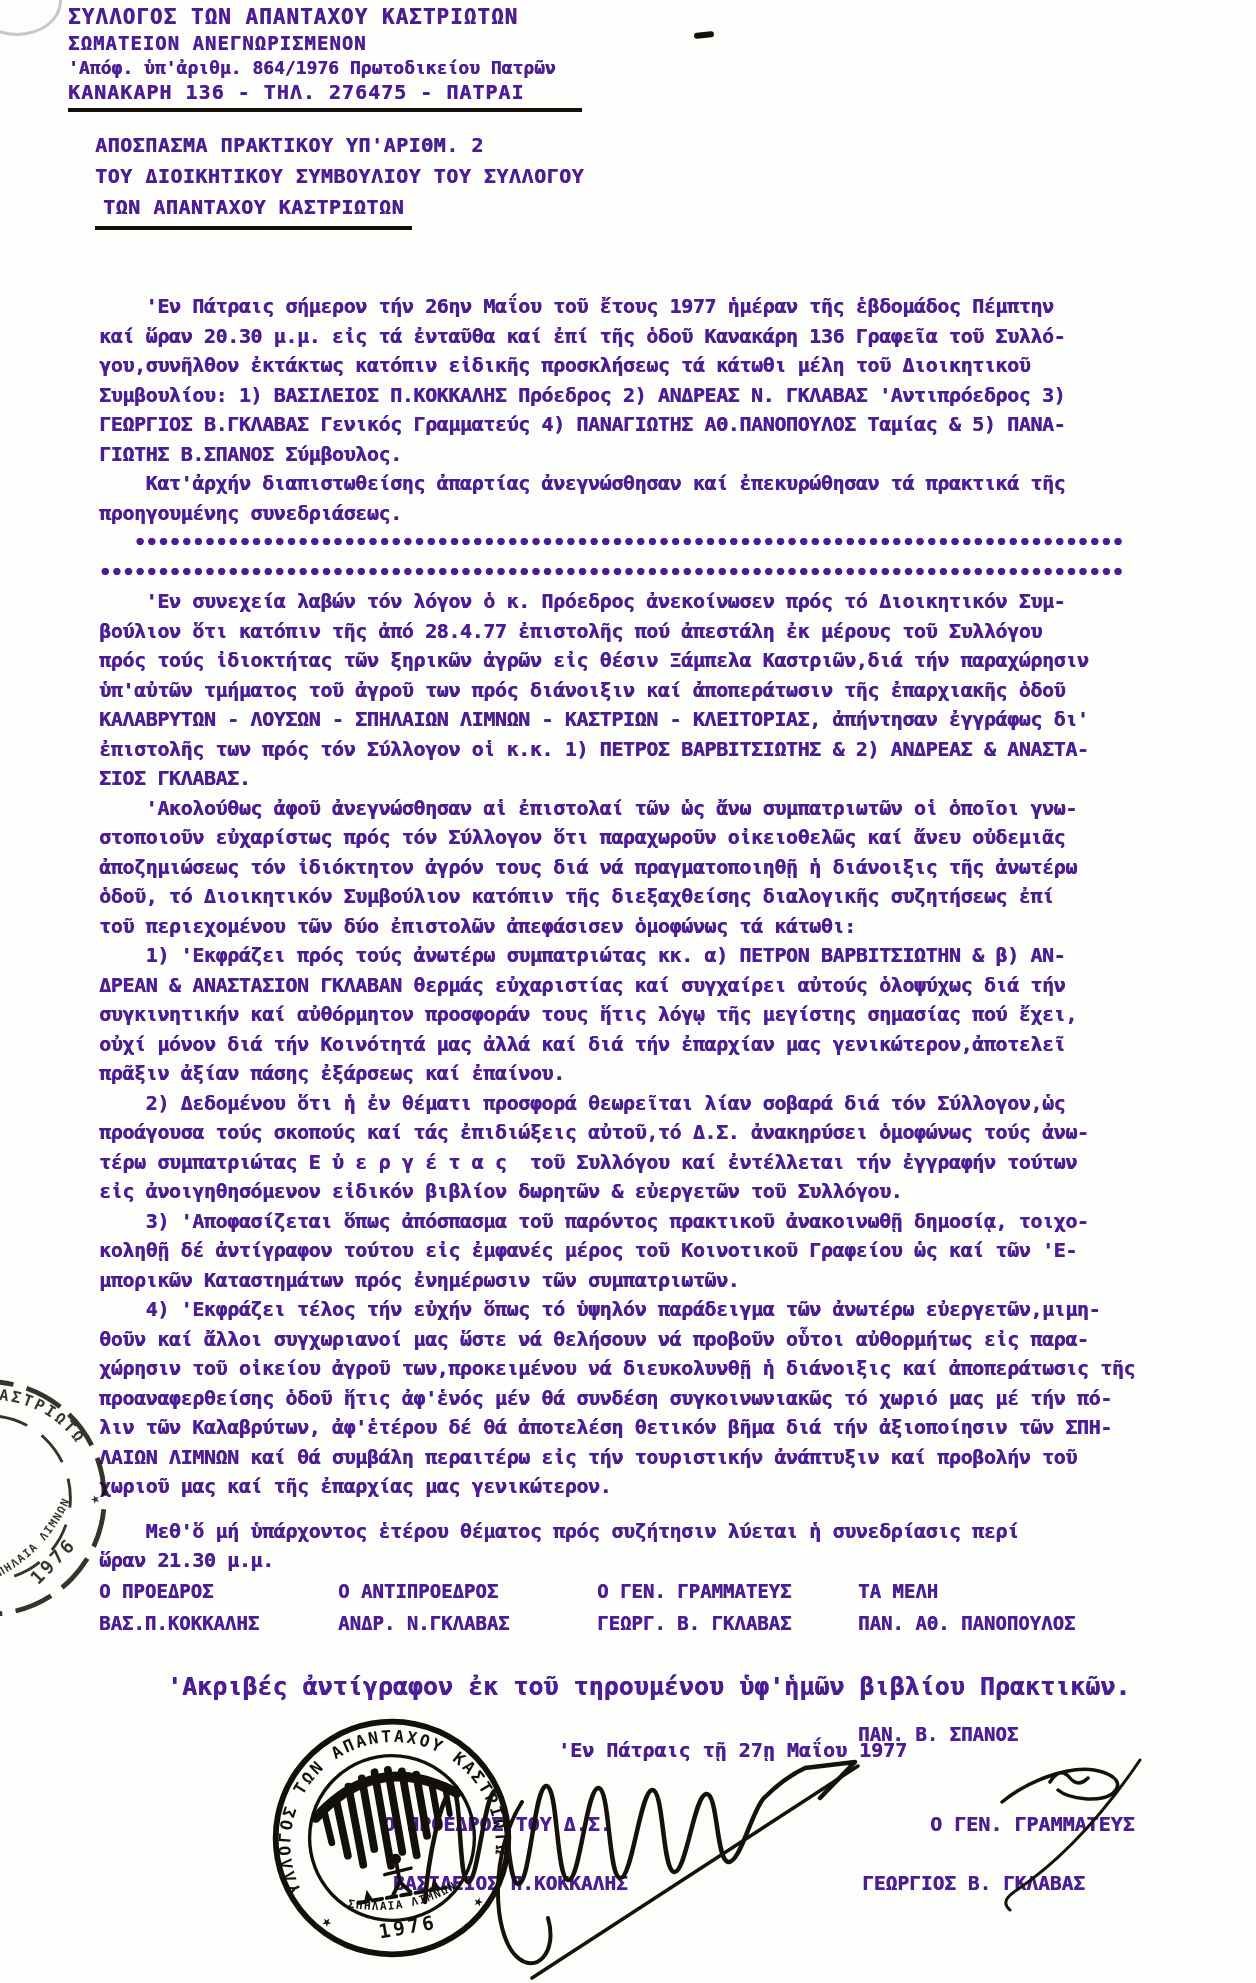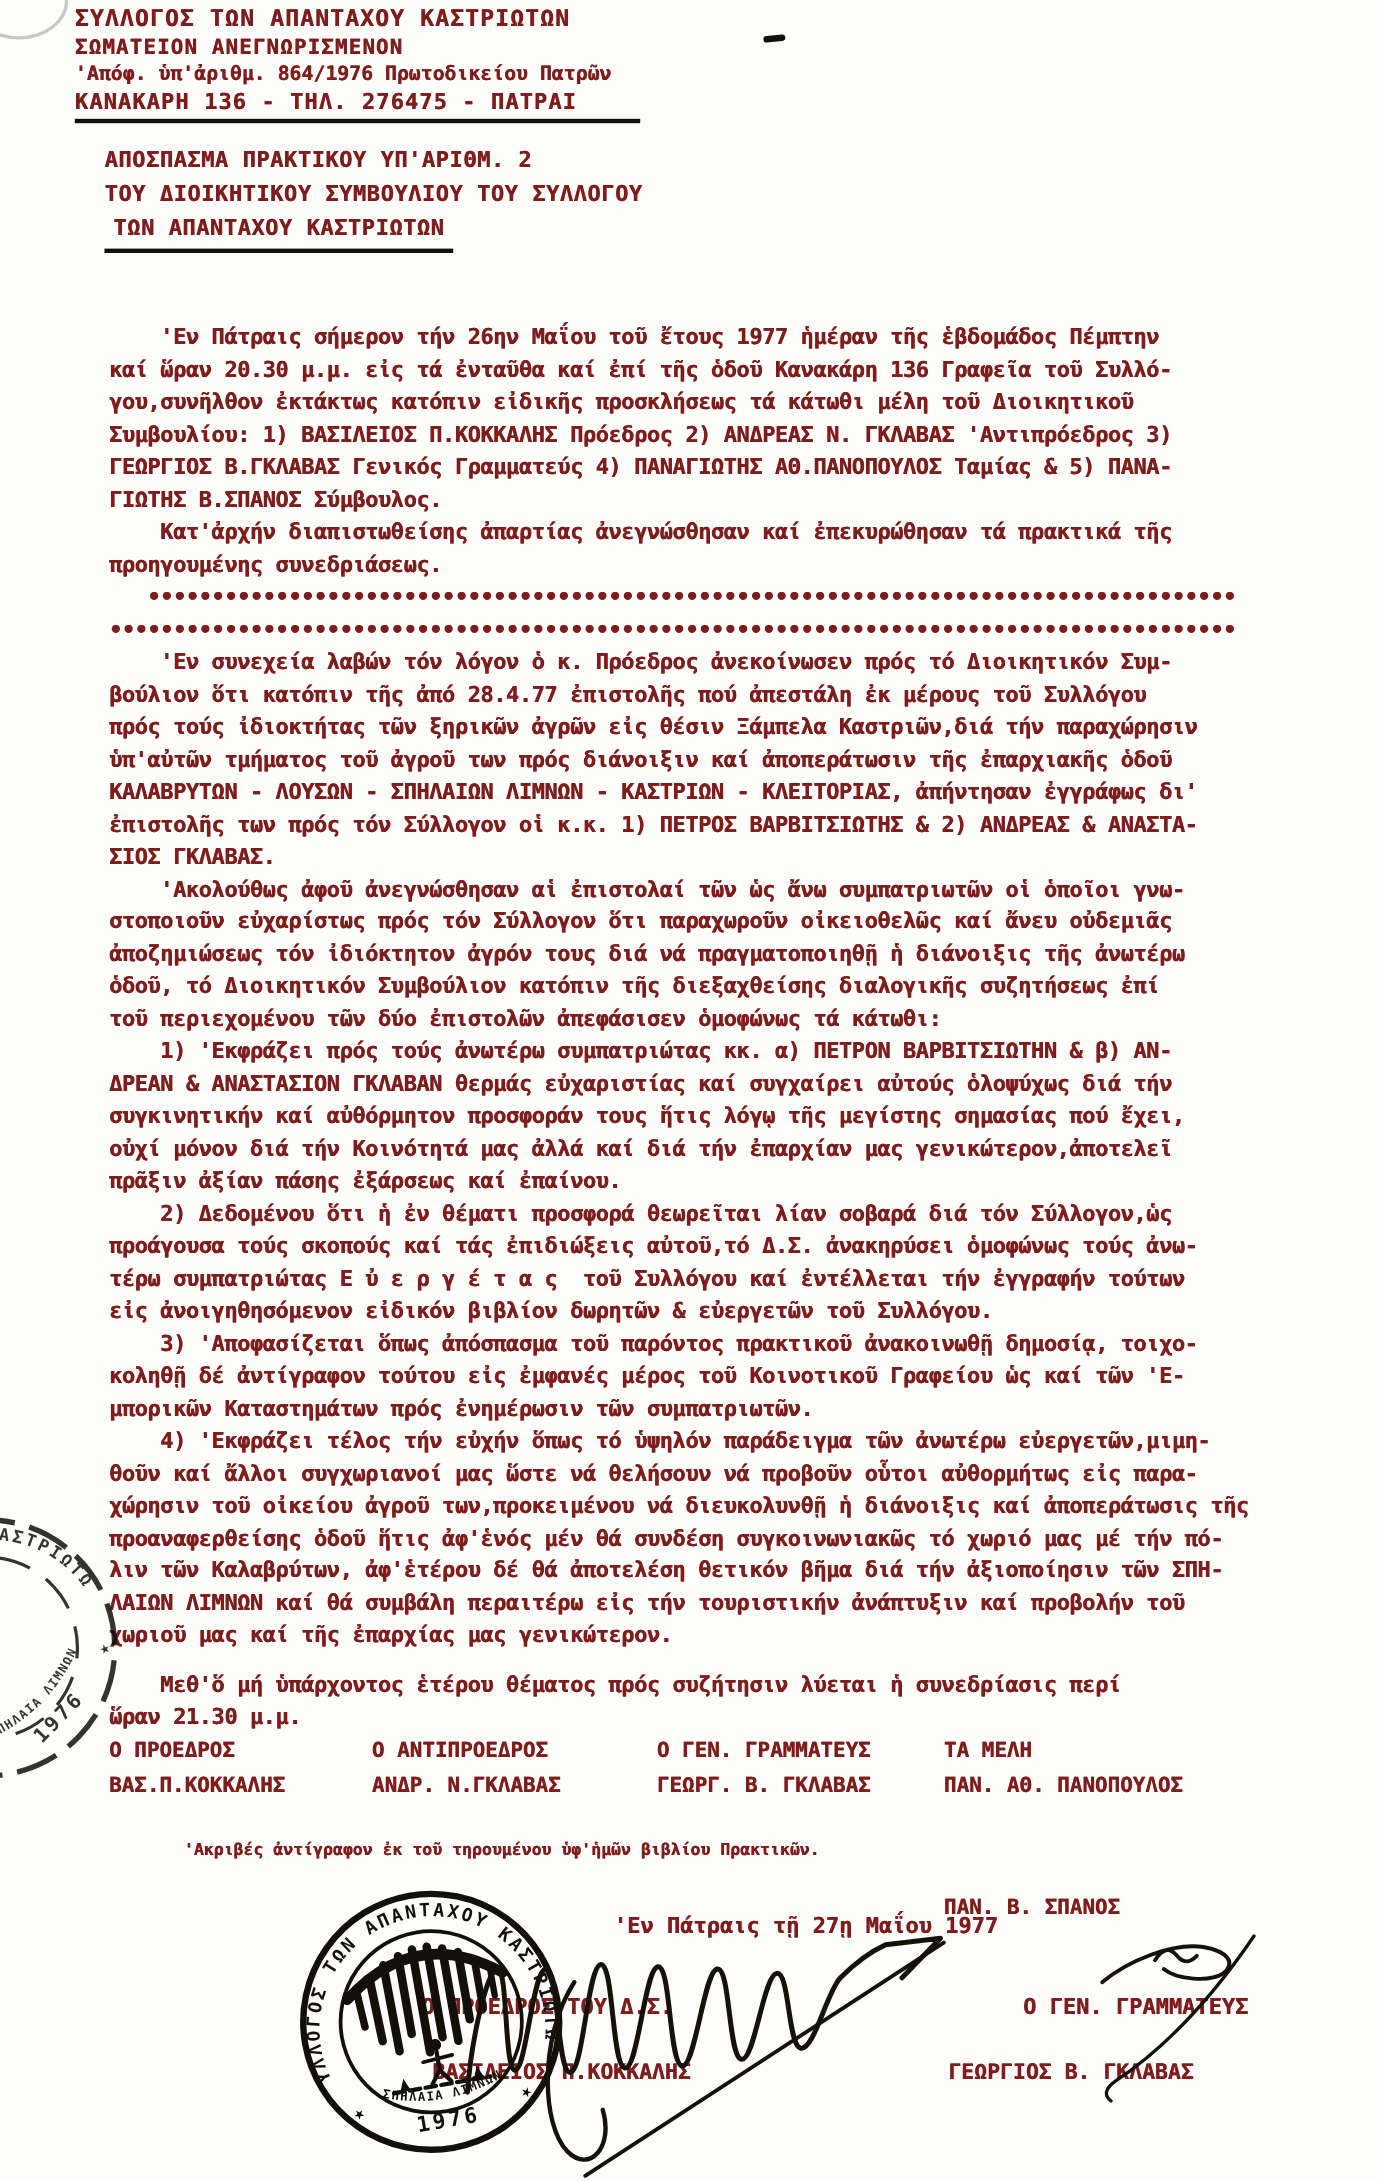--- a/index.html
+++ b/index.html
@@ -2,21 +2,21 @@
 <html><head>
 <meta charset="utf-8">
 <style>
   html,body{margin:0;padding:0;background:#e8e8e6;}
   .page{
     position:relative;
     width:1256px;height:1983px;
     background:#fdfdfb;
     overflow:hidden;
     font-family:"DejaVu Sans Mono","DejaVu Sans",monospace;
-    color:#7f1d1d;
+    color:#4c1d95;
     font-weight:bold;
   }
   .ink{ text-shadow:0.45px 0 0 currentColor; }
   
   .letterhead{position:absolute;left:68px;top:4px;}
   .lh1{font-size:21px;letter-spacing:1px;line-height:27px;}
   .lh2{font-size:19px;letter-spacing:1px;line-height:24px;}
   .lh3{font-size:18px;line-height:25px;}
   .lh4{font-size:20px;letter-spacing:1px;line-height:24px;display:inline-block;
        border-bottom:4px solid #121008;padding:0 58px 4px 0;}
@@ -26,21 +26,21 @@
   .t3{font-size:20px;letter-spacing:0.5px;display:inline-block;border-bottom:4px solid #121008;padding:0 8px 3px 8px;}
   
   .bodytext{position:absolute;left:99px;top:292px;width:1100px;font-size:20px;line-height:29.5px;}
   .bodytext .tline{white-space:pre;letter-spacing:-0.4px;}
   .bodytext .tline:nth-child(42){margin-top:15px;}
   
   .sigrole{position:absolute;top:1580px;font-size:19px;white-space:pre;}
   .signame{position:absolute;top:1612px;font-size:19px;white-space:pre;}
   .signame2{position:absolute;top:1723px;font-size:19px;white-space:pre;}
   .c1{left:99px;} .c2{left:338px;} .c3{left:597px;} .c4{left:858px;}
-  .cert{position:absolute;left:167px;top:1672px;font-size:15px;}
+  .cert{position:absolute;left:167px;top:1672px;font-size:25px;}
   
   .dateline{position:absolute;left:558px;top:1738px;font-size:20px;}
   .prestitle{position:absolute;left:383px;top:1812px;font-size:20px;}
   .sectitle{position:absolute;left:930px;top:1812px;font-size:20px;}
   .presname{position:absolute;left:393px;top:1872px;font-size:19.5px;}
   .secname{position:absolute;left:862px;top:1872px;font-size:19.5px;}
   
   .stampbig{position:absolute;left:266px;top:1712px;transform:rotate(-10deg);}
   .stampmargin{position:absolute;left:-138px;top:1372px;transform:rotate(-46deg);opacity:0.85;}
   .sigsvg{position:absolute;left:350px;top:1740px;}

